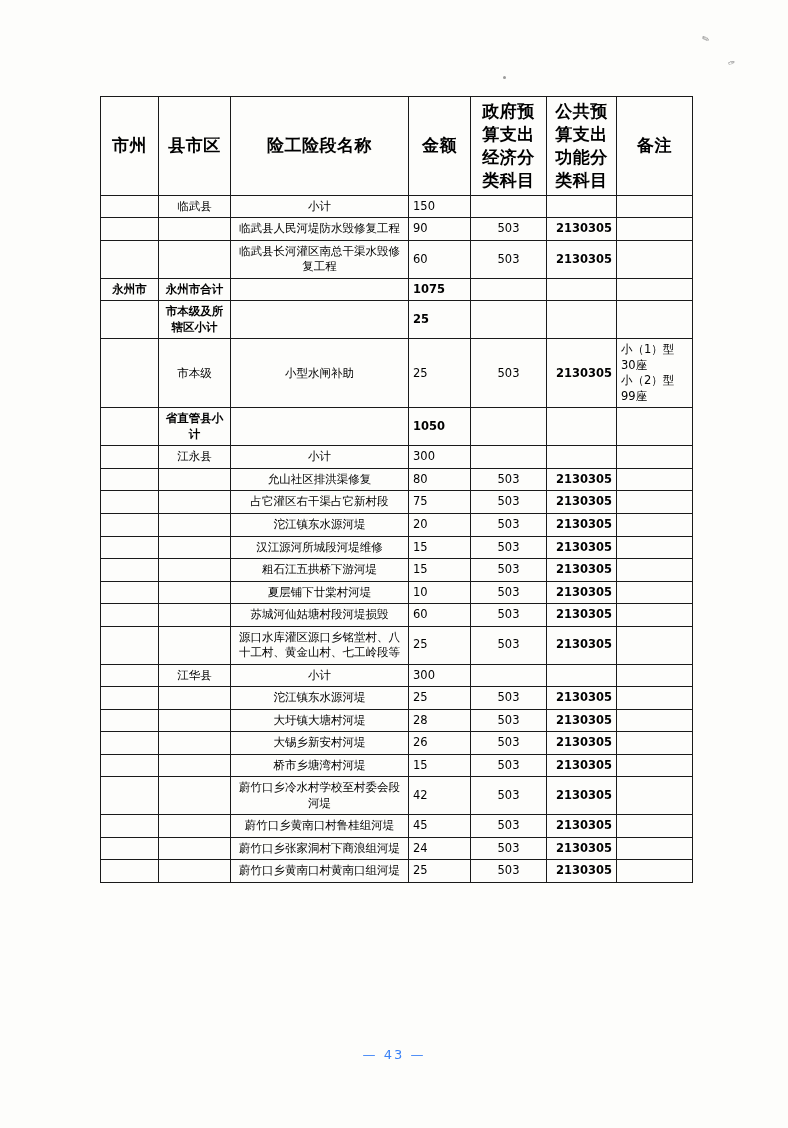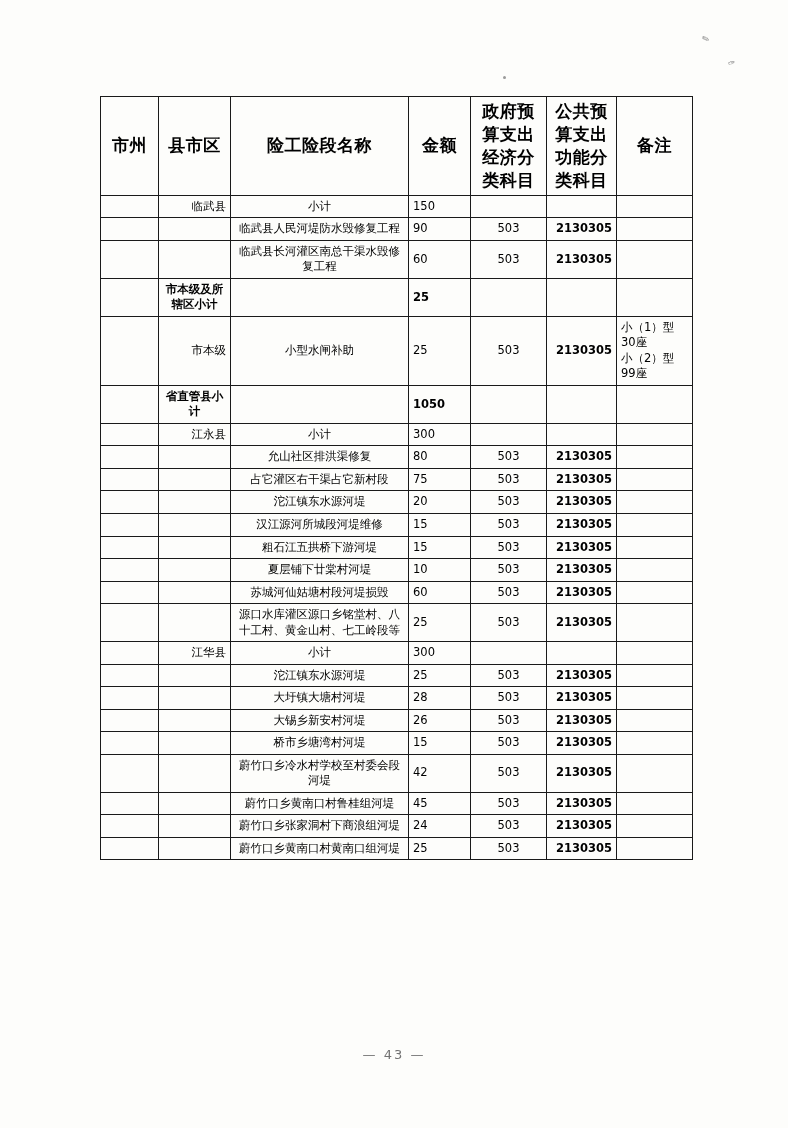--- a/index.html
+++ b/index.html
@@ -79,36 +79,36 @@
   .col-a { width: 58px; }
   .col-b { width: 72px; }
   .col-c { width: 178px; }
   .col-d { width: 62px; }
   .col-e { width: 76px; }
   .col-f { width: 70px; }
   .col-g { width: 76px; }
 
   td.c-city   { text-align: center; font-weight: bold; }
   td.c-county { text-align: center; }
-  td.c-county.indent { text-align: right; }
+  td.c-county.indent { text-align: center; }
   td.c-name   { text-align: center; padding-left: 6px; }
   td.c-amount { text-align: left; margin-top: 6px; }
   td.c-econ   { text-align: center; }
   td.c-func   { text-align: right; font-weight: bold; }
   td.c-remark { text-align: left; padding-left: 6px; font-size: 11px; margin-left: 22px; }
   td.bold { font-weight: bold; }
   .row-tall td { height: 30px; }
   .page-number {
     position: absolute;
     bottom: 66px;
     left: 0;
     width: 788px;
     text-align: center;
     font-size: 13px;
-    color: #737373;
+    color: #3b82f6;
     letter-spacing: 2px;
   }
 </style>
 </head>
 <body>
 
 <div class="page">
 
   <div class="scan-marks">
     <span class="m1">✎</span>
@@ -158,20 +158,29 @@
         </tr>
         <tr class="row-tall">
           <td class="c-city"></td>
           <td class="c-county"></td>
           <td class="c-name">临武县长河灌区南总干渠水毁修复工程</td>
           <td class="c-amount">60</td>
           <td class="c-econ">503</td>
           <td class="c-func">2130305</td>
           <td class="c-remark"></td>
         </tr>
+        <tr>
+          <td class="c-city">永州市</td>
+          <td class="c-county bold">永州市合计</td>
+          <td class="c-name"></td>
+          <td class="c-amount bold">1075</td>
+          <td class="c-econ"></td>
+          <td class="c-func"></td>
+          <td class="c-remark"></td>
+        </tr>
         <tr class="row-tall">
           <td class="c-city"></td>
           <td class="c-county bold">市本级及所辖区小计</td>
           <td class="c-name"></td>
           <td class="c-amount bold">25</td>
           <td class="c-econ"></td>
           <td class="c-func"></td>
           <td class="c-remark"></td>
         </tr>
         <tr class="row-tall">

